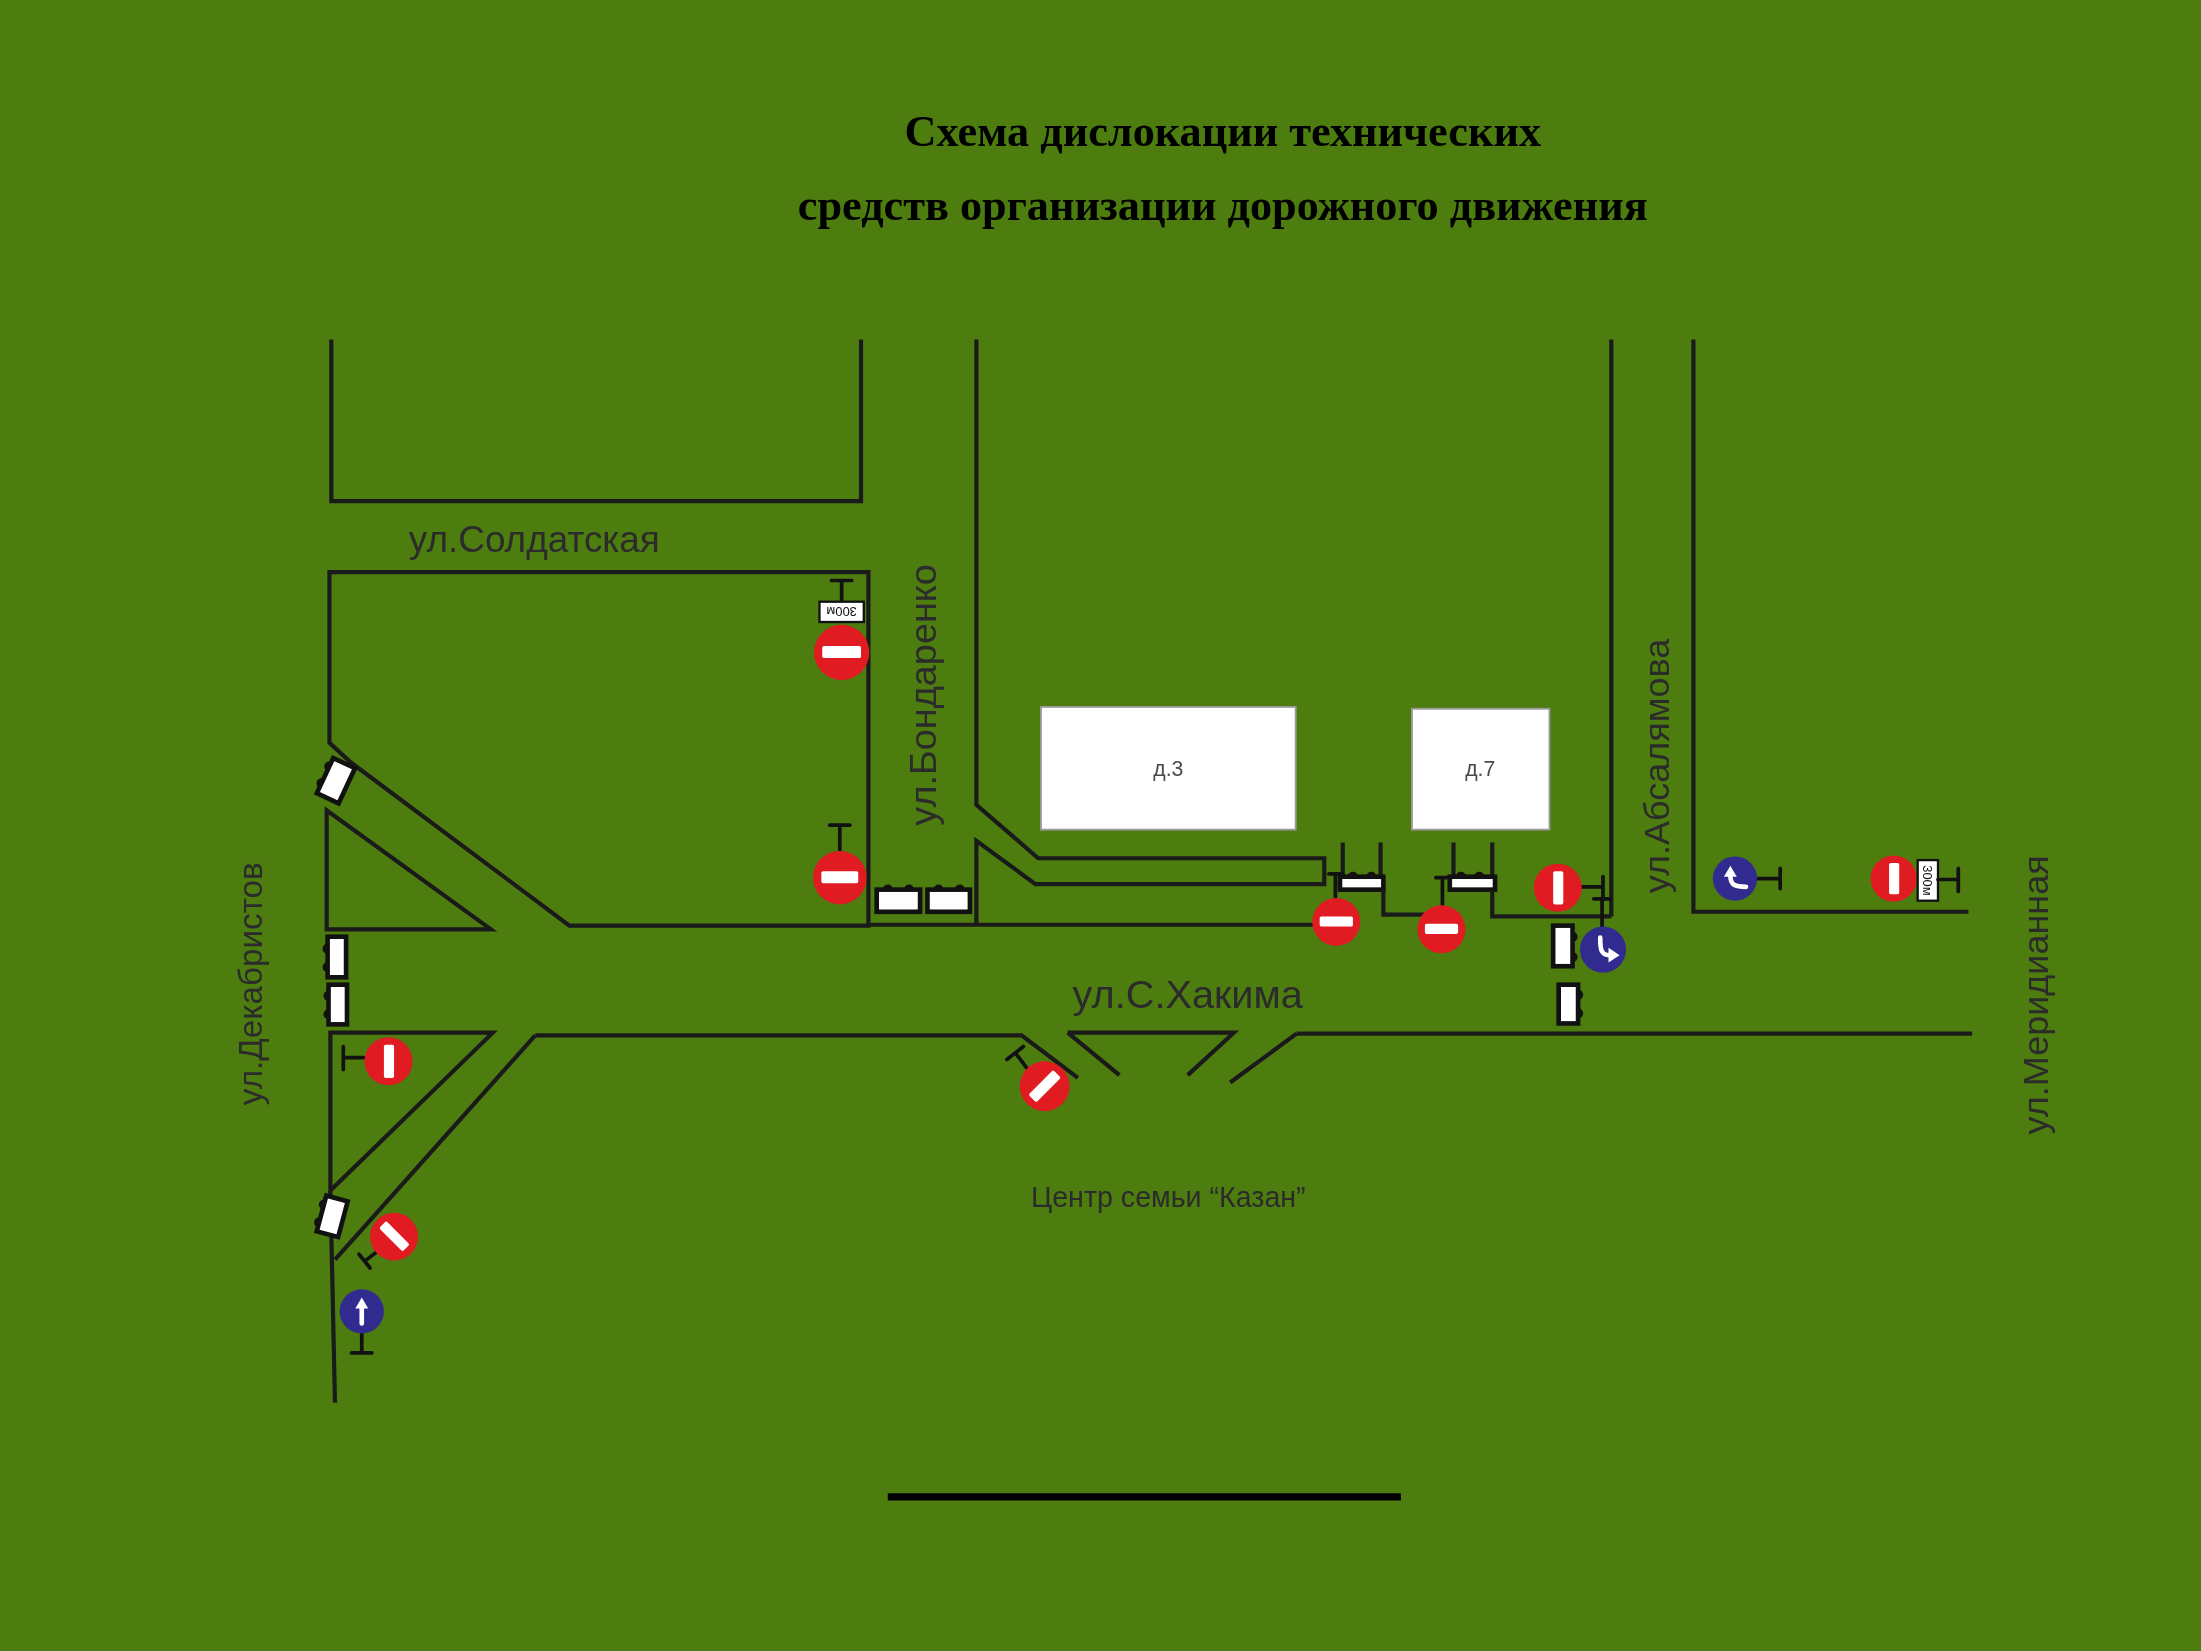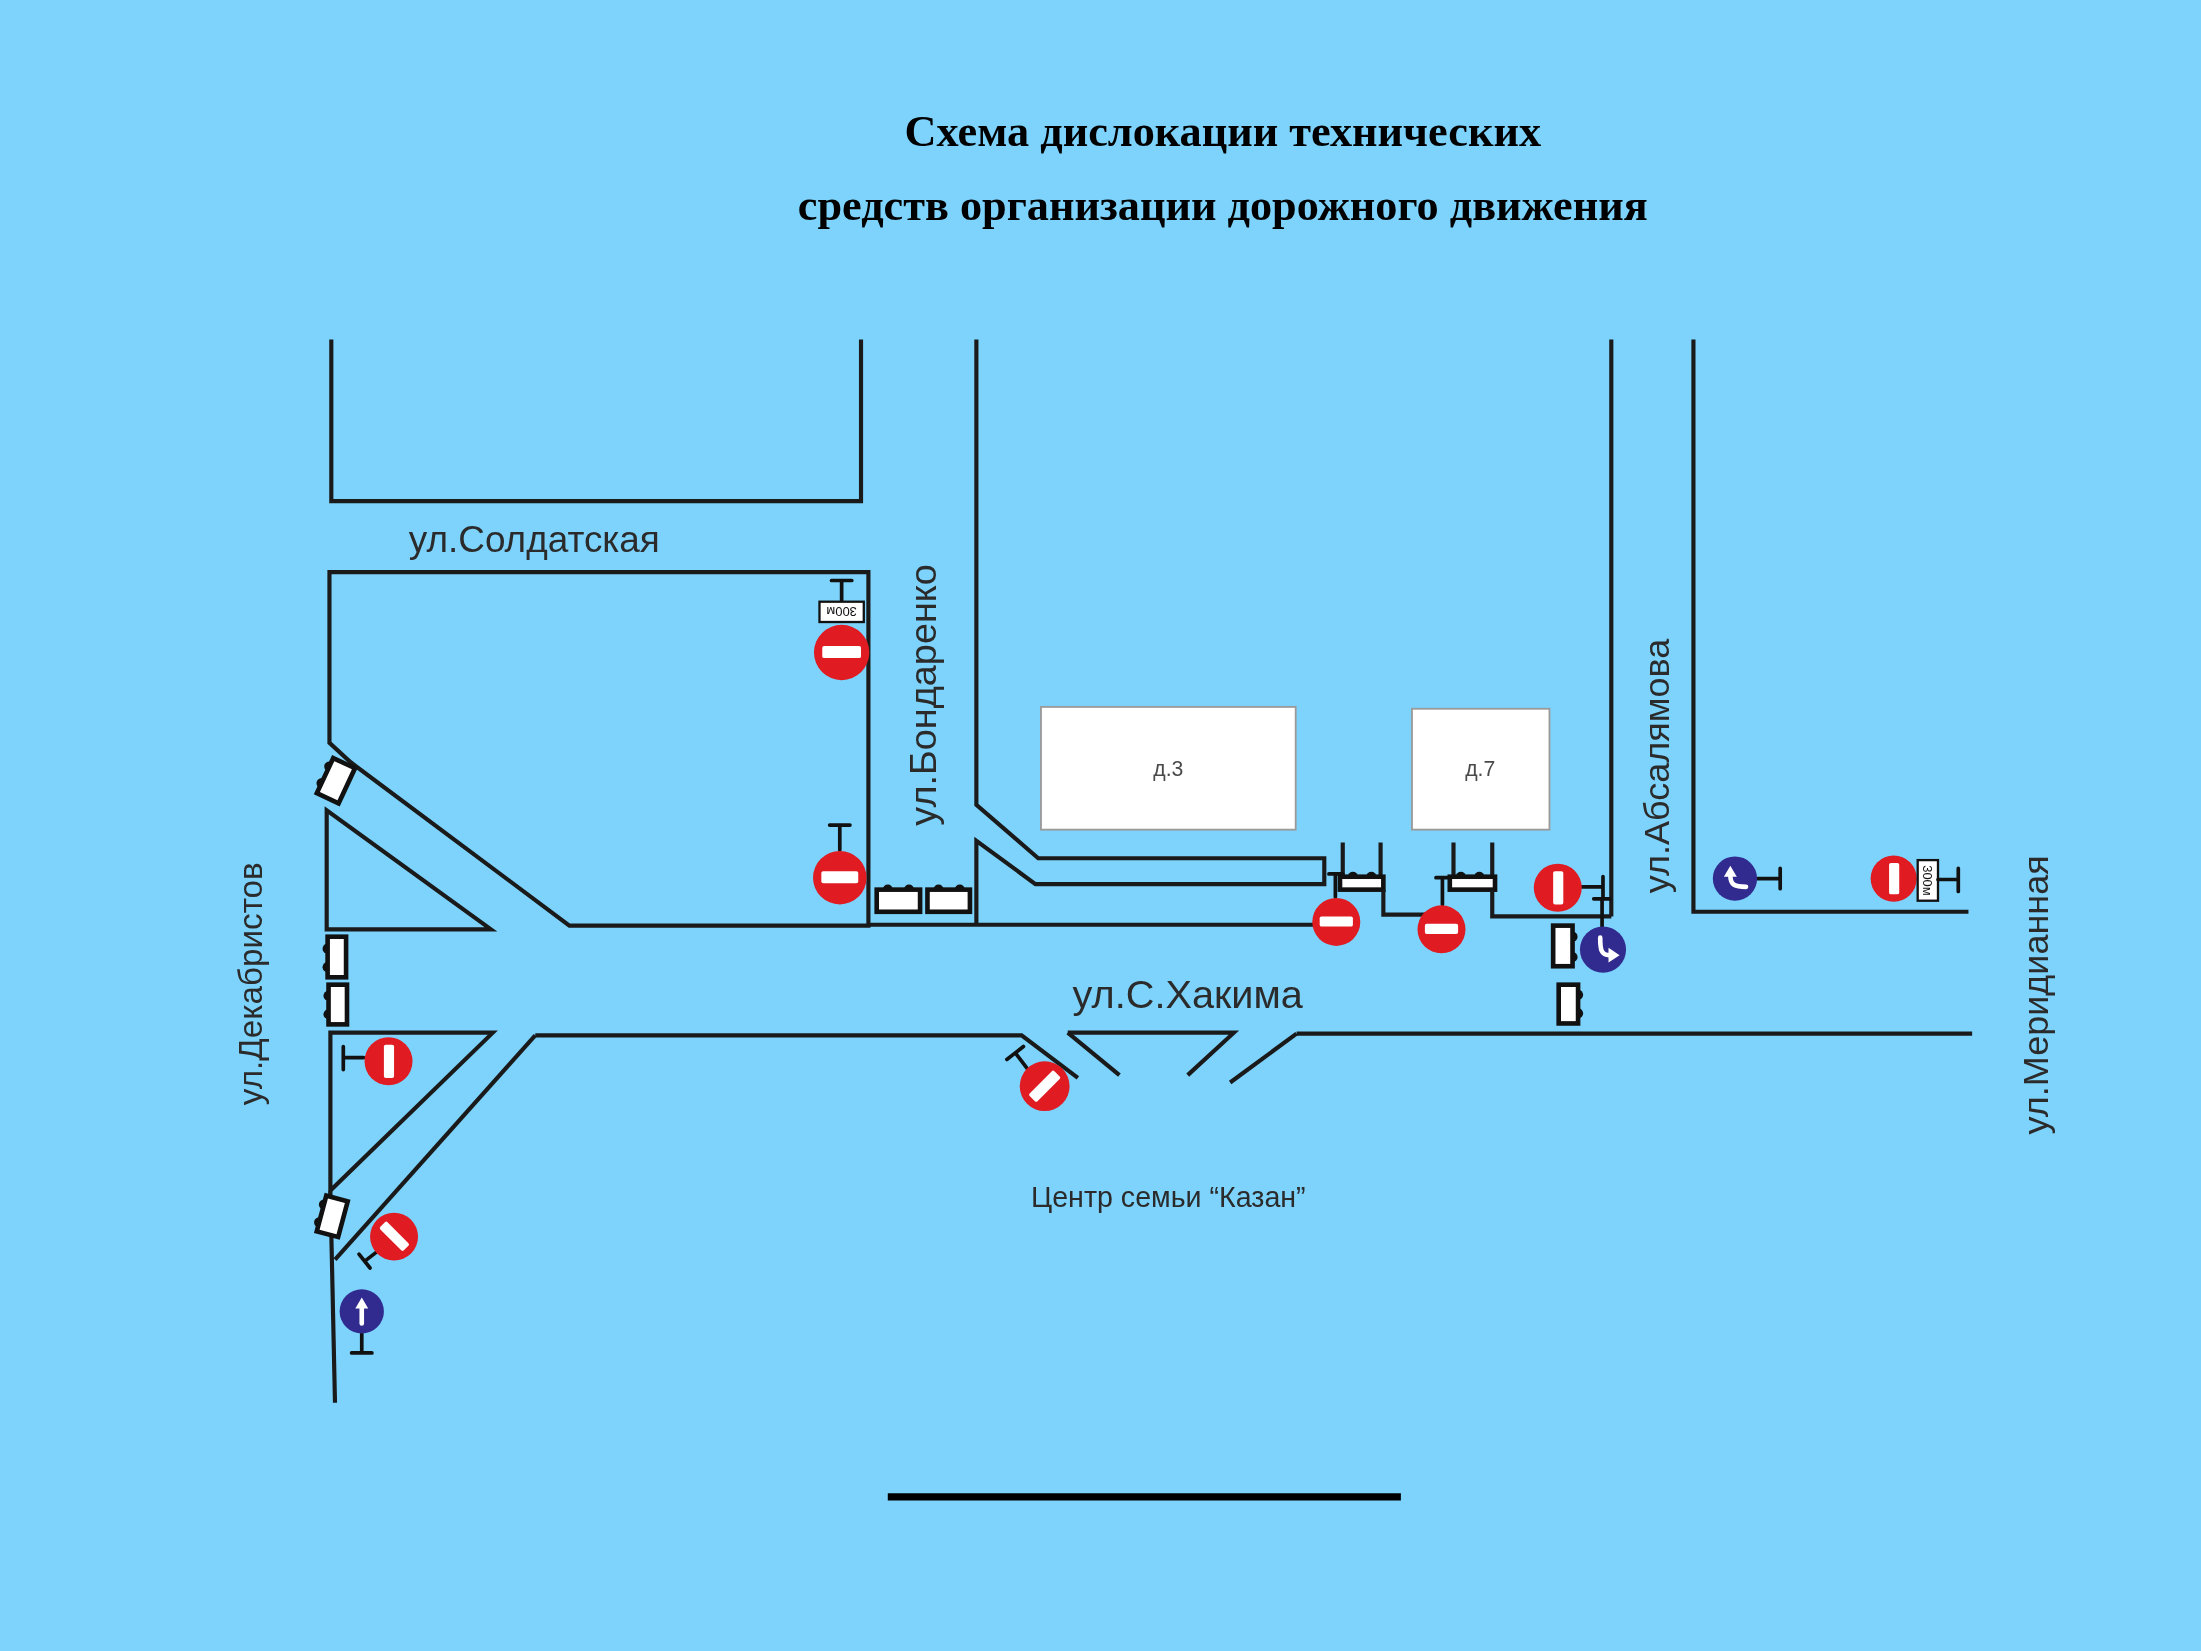--- a/index.html
+++ b/index.html
@@ -1,16 +1,16 @@
 <!DOCTYPE html>
 <html style="font-size:14.8px"><head>
 <meta charset="utf-8">
 <style>
   html,body{margin:0;padding:0;background:#ffffff;}
-  .page{position:relative;width:2201px;height:1651px;background:#7dd3fc;overflow:hidden;}
+  .page{position:relative;width:2201px;height:1651px;background:#4d7c0f;overflow:hidden;}
   svg{display:block;}
   .title-text{font-family:"Liberation Serif","DejaVu Serif",serif;font-weight:bold;fill:#000000;}
   .street-label{font-family:"Liberation Sans","DejaVu Sans",sans-serif;fill:#2b2b2b;}
   .small-label{font-family:"Liberation Sans","DejaVu Sans",sans-serif;fill:#4a4a4a;}
   .plate-text{font-family:"Liberation Sans","DejaVu Sans",sans-serif;fill:#111;}
   .road{stroke:#1a1a1a;stroke-width:4.5;fill:none;}
   .roadthick{stroke:#000000;stroke-width:8;fill:none;}
   .bld{stroke:#9a9a9a;stroke-width:2;fill:#ffffff;}
   .pole{stroke:#111111;stroke-width:4;fill:none;stroke-linecap:round;}
   .plate{fill:#ffffff;stroke:#111111;stroke-width:2.5;}

